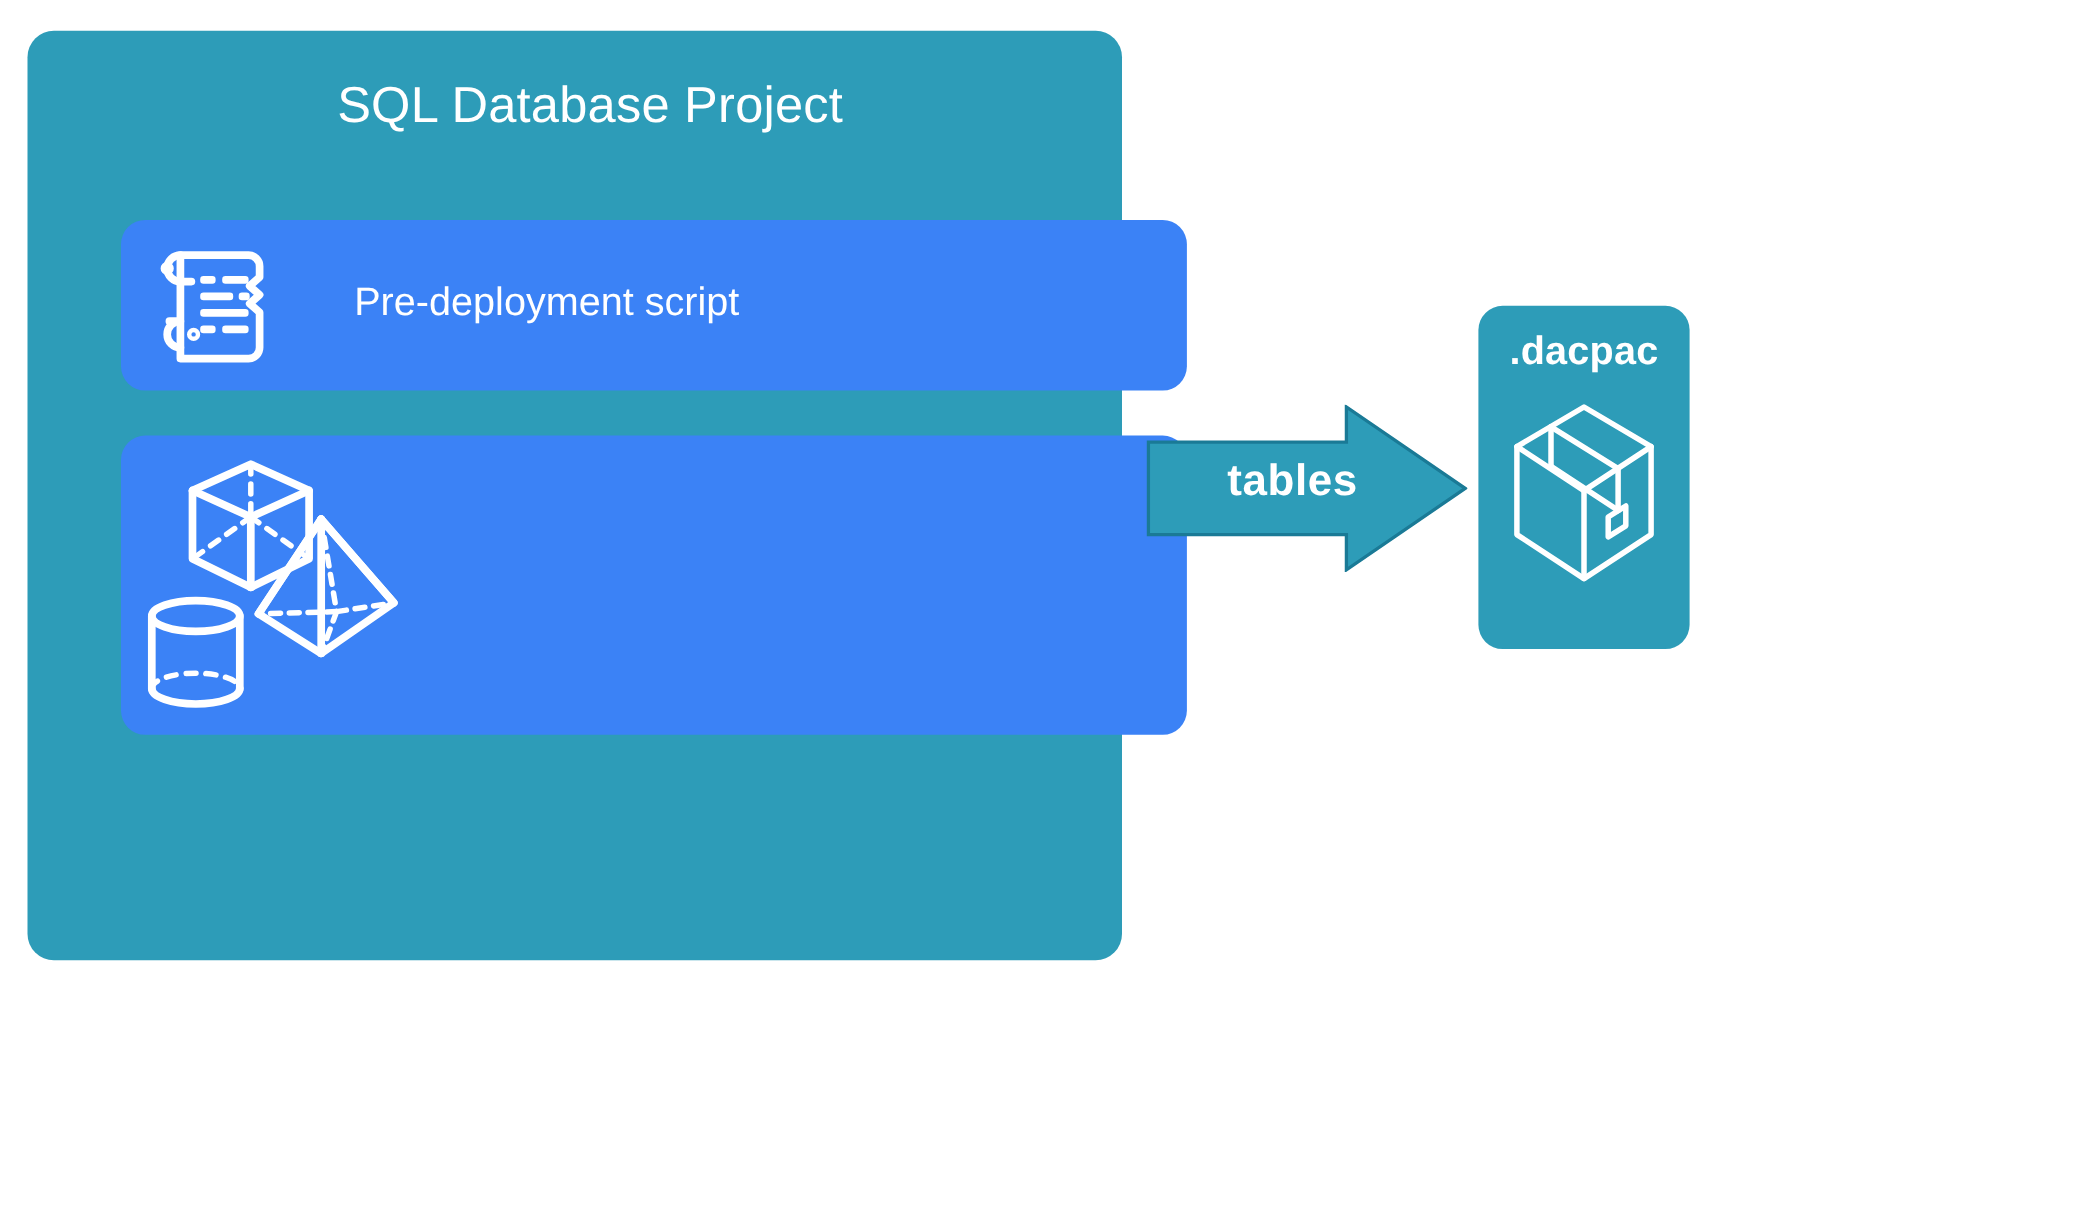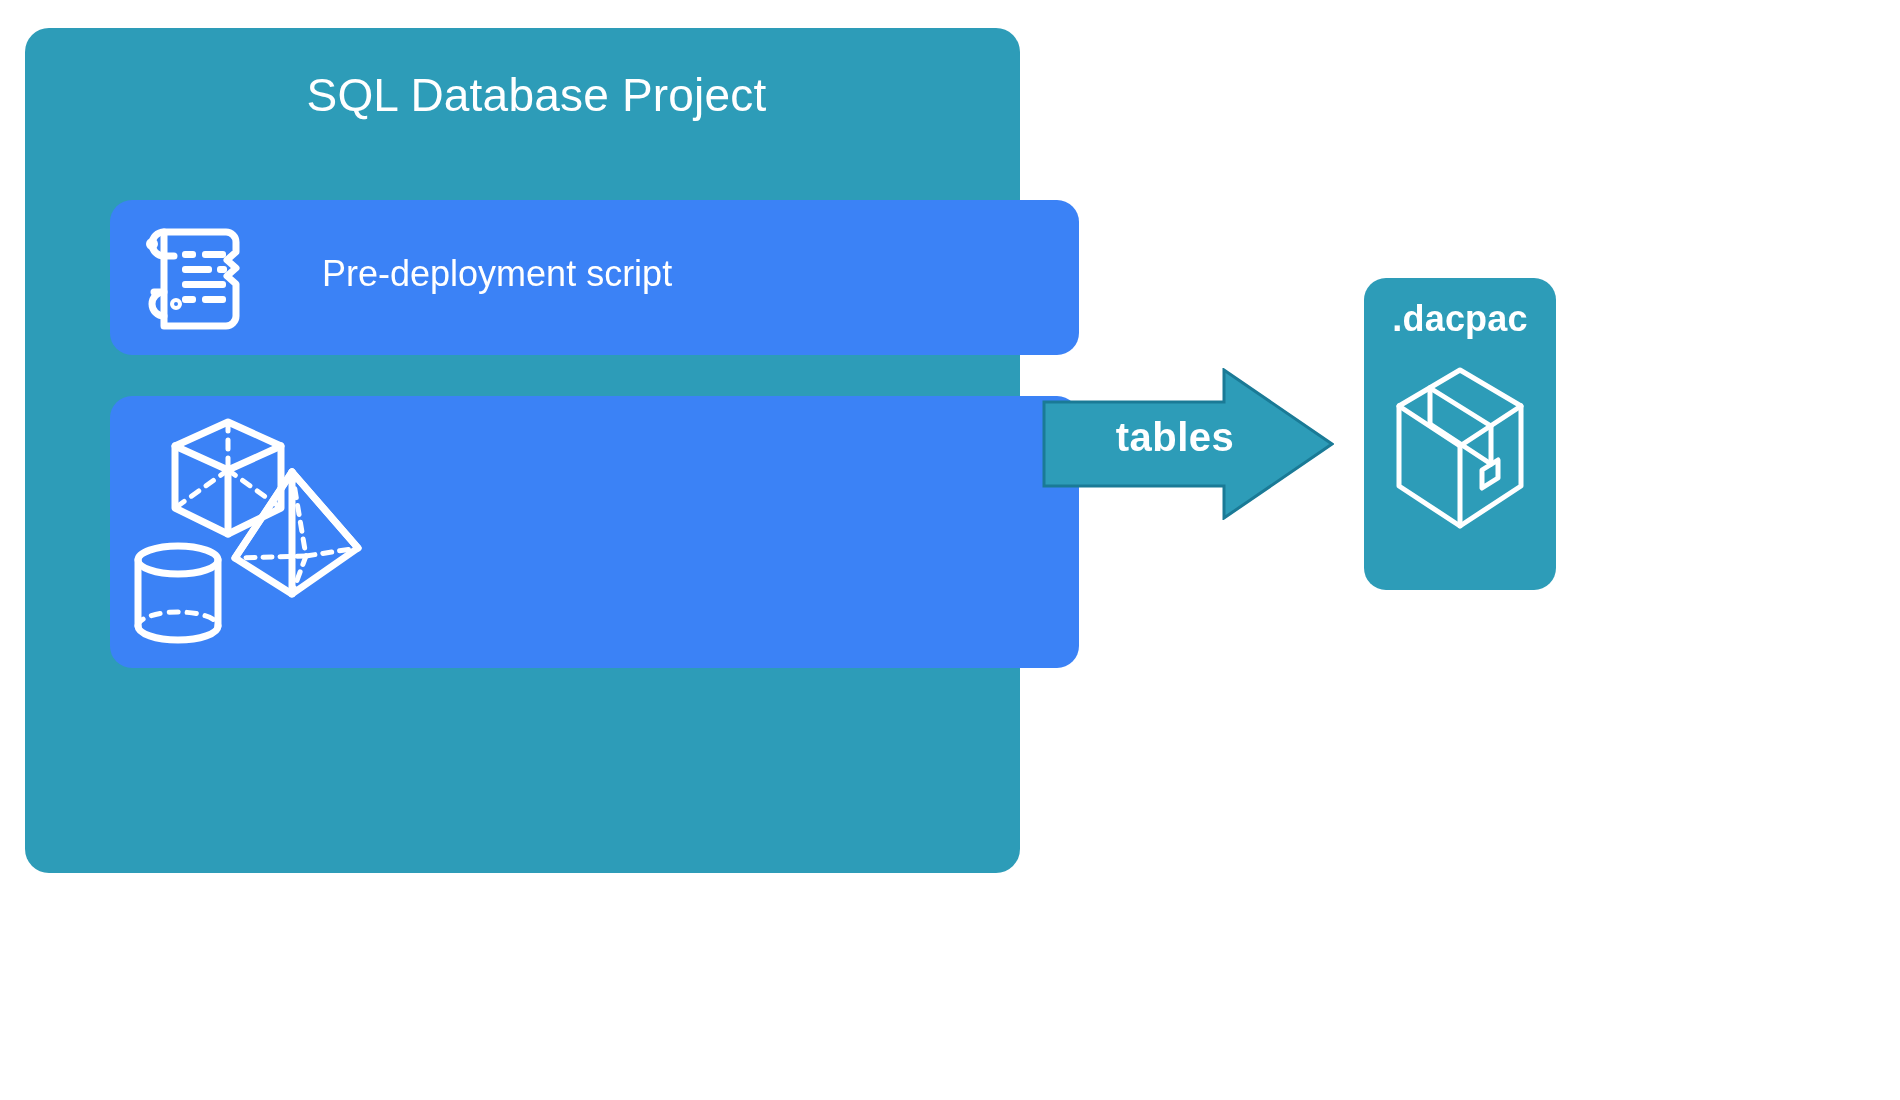--- a/index.html
+++ b/index.html
@@ -108,21 +108,20 @@
   
   .dacpac-box {
     position: absolute;
     left: 1344px;
     top: 278px;
     width: 192px;
     height: 312px;
     background: #2d9cb8;
     border-radius: 22px;
     box-sizing: border-box;
-    margin-left: 20px;
   }
   .dacpac-label {
     position: absolute;
     left: 0;
     top: 20px;
     width: 192px;
     text-align: center;
     color: #ffffff;
     font-size: 36px;
     font-weight: bold;

